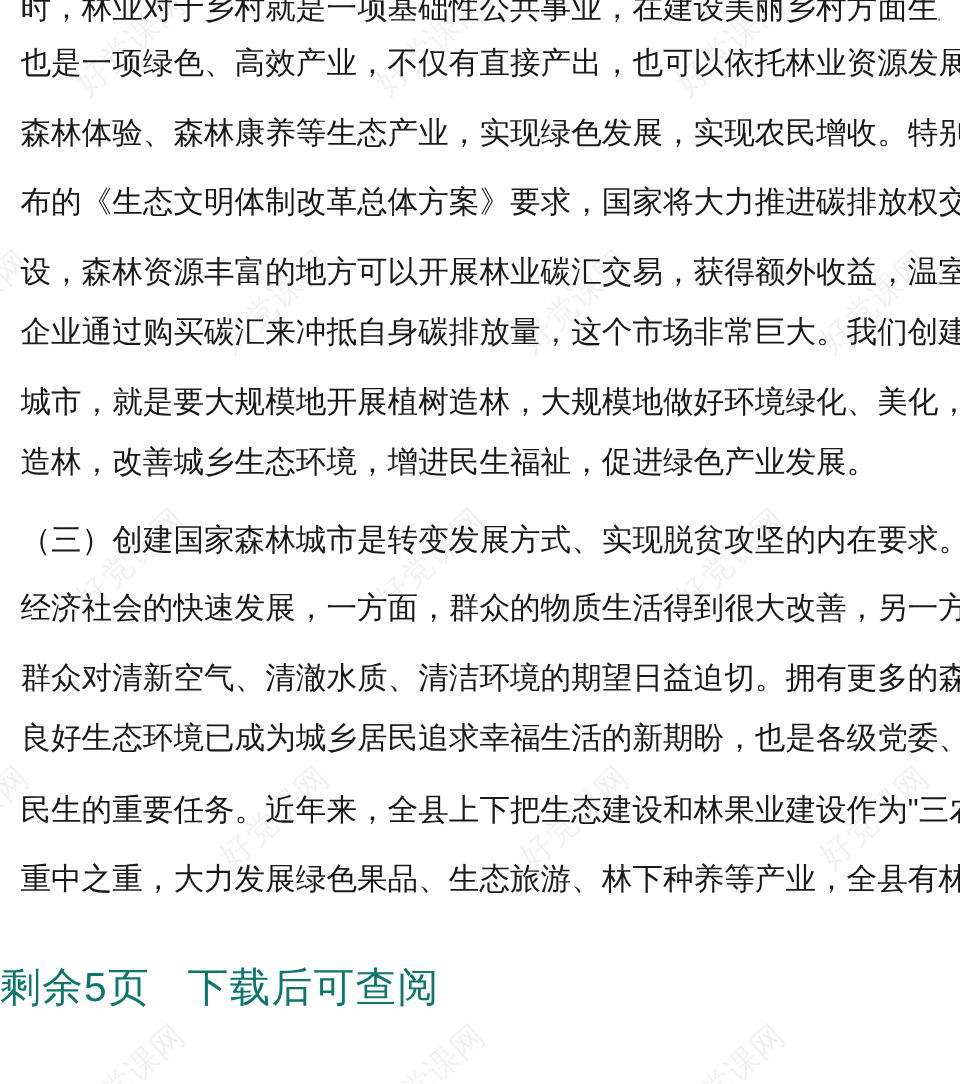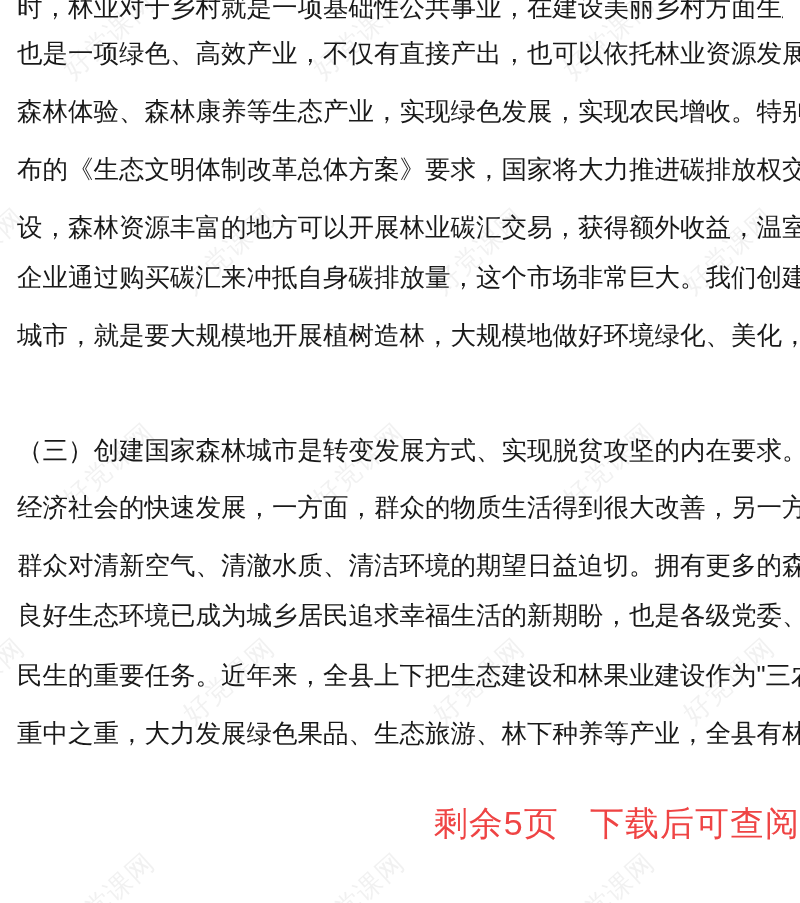--- a/index.html
+++ b/index.html
@@ -78,22 +78,22 @@
     overflow: hidden;
   }
 
   
   #page-footer-notice {
     position: absolute;
     left: 0;
     right: 0;
     top: 800px;
     z-index: 3;
-    text-align: right;
-    color: #ef4444;
+    text-align: left;
+    color: #0f766e;
     font-size: 34px;
     line-height: 46px;
     letter-spacing: 1px;
     font-family: "Liberation Sans", "DejaVu Sans", sans-serif;
     white-space: pre;
     user-select: none;
   }
 </style>
 </head>
 <body>
@@ -345,20 +345,21 @@
         <span>好</span>
         <span>环</span>
         <span>境</span>
         <span>绿</span>
         <span>化</span>
         <span>、</span>
         <span>美</span>
         <span>化</span>
         <span>，</span>
       </div>
+      <div class="doc-line plain" style="top: 370px;"><span>造林，改善城乡生态环境，增进民生福祉，促进绿色产业发展。</span></div>
       <div class="doc-line justify" style="top: 435px;">
         <span>（</span>
         <span>三</span>
         <span>）</span>
         <span>创</span>
         <span>建</span>
         <span>国</span>
         <span>家</span>
         <span>森</span>
         <span>林</span>

